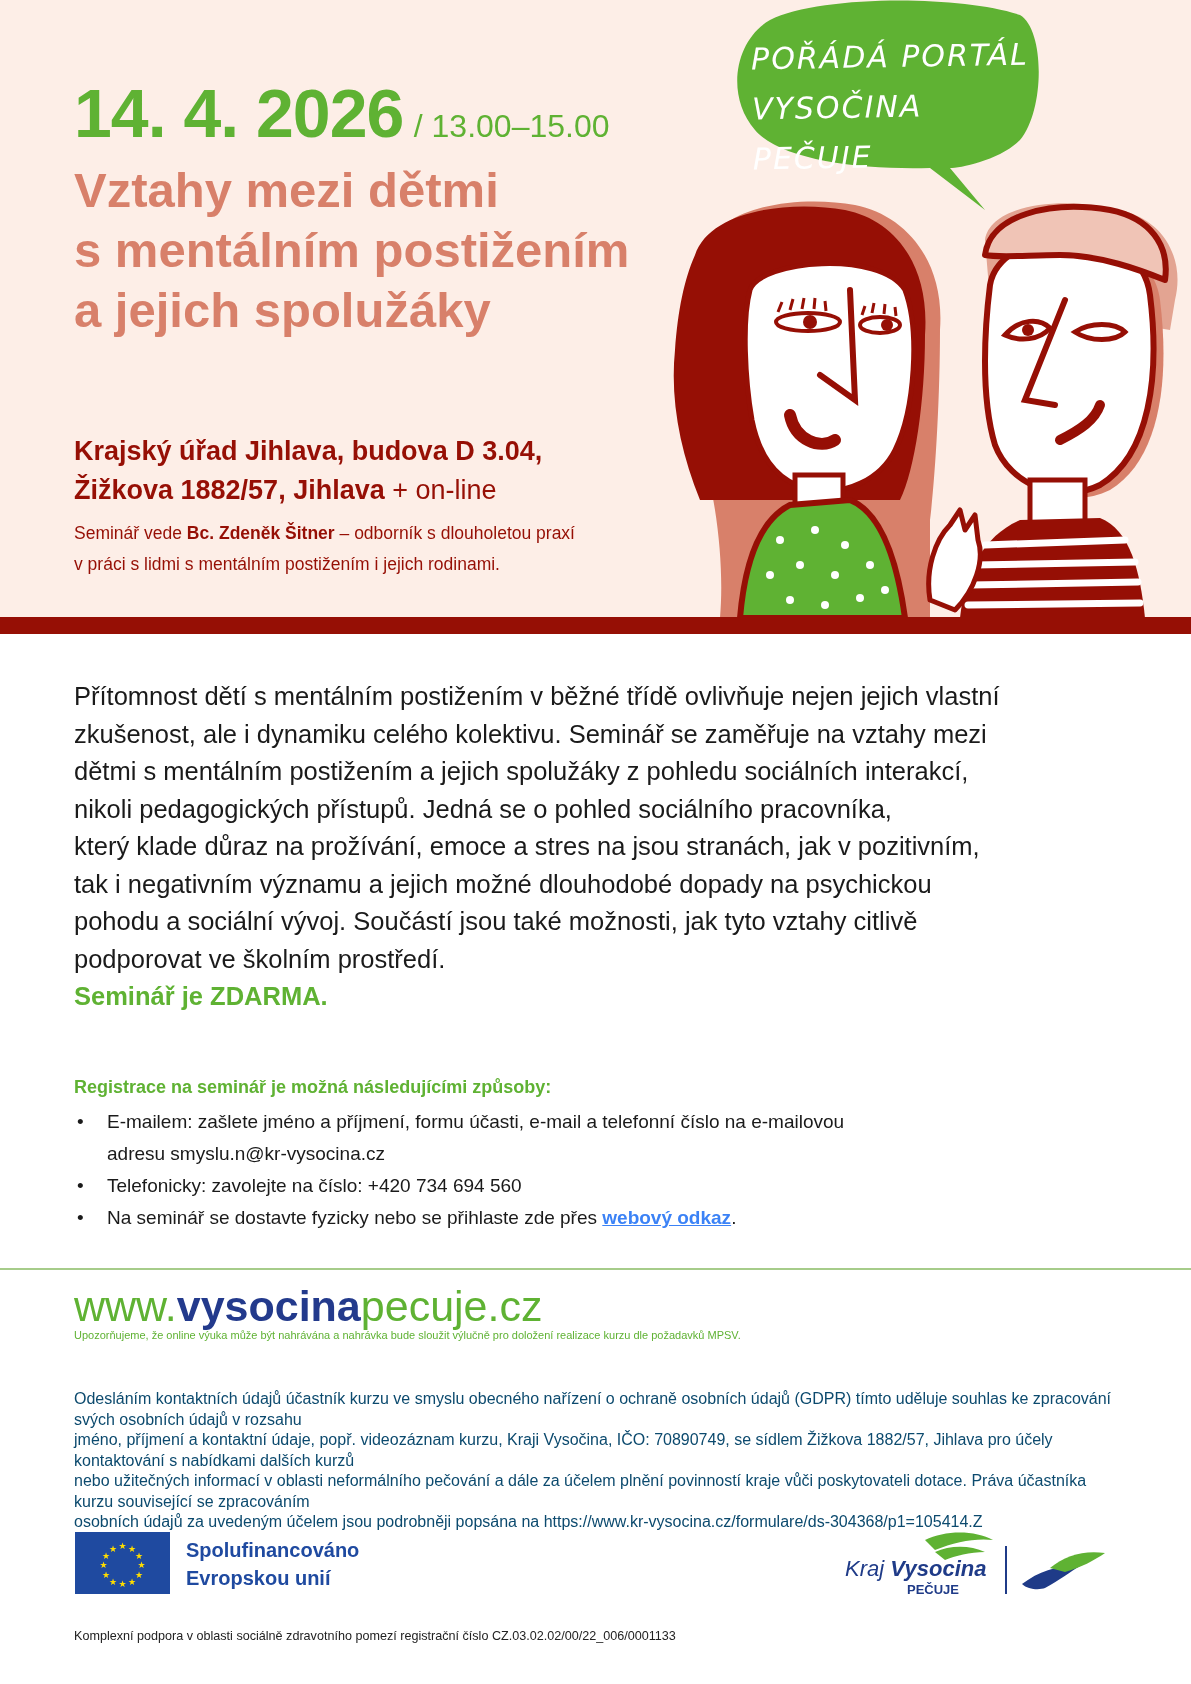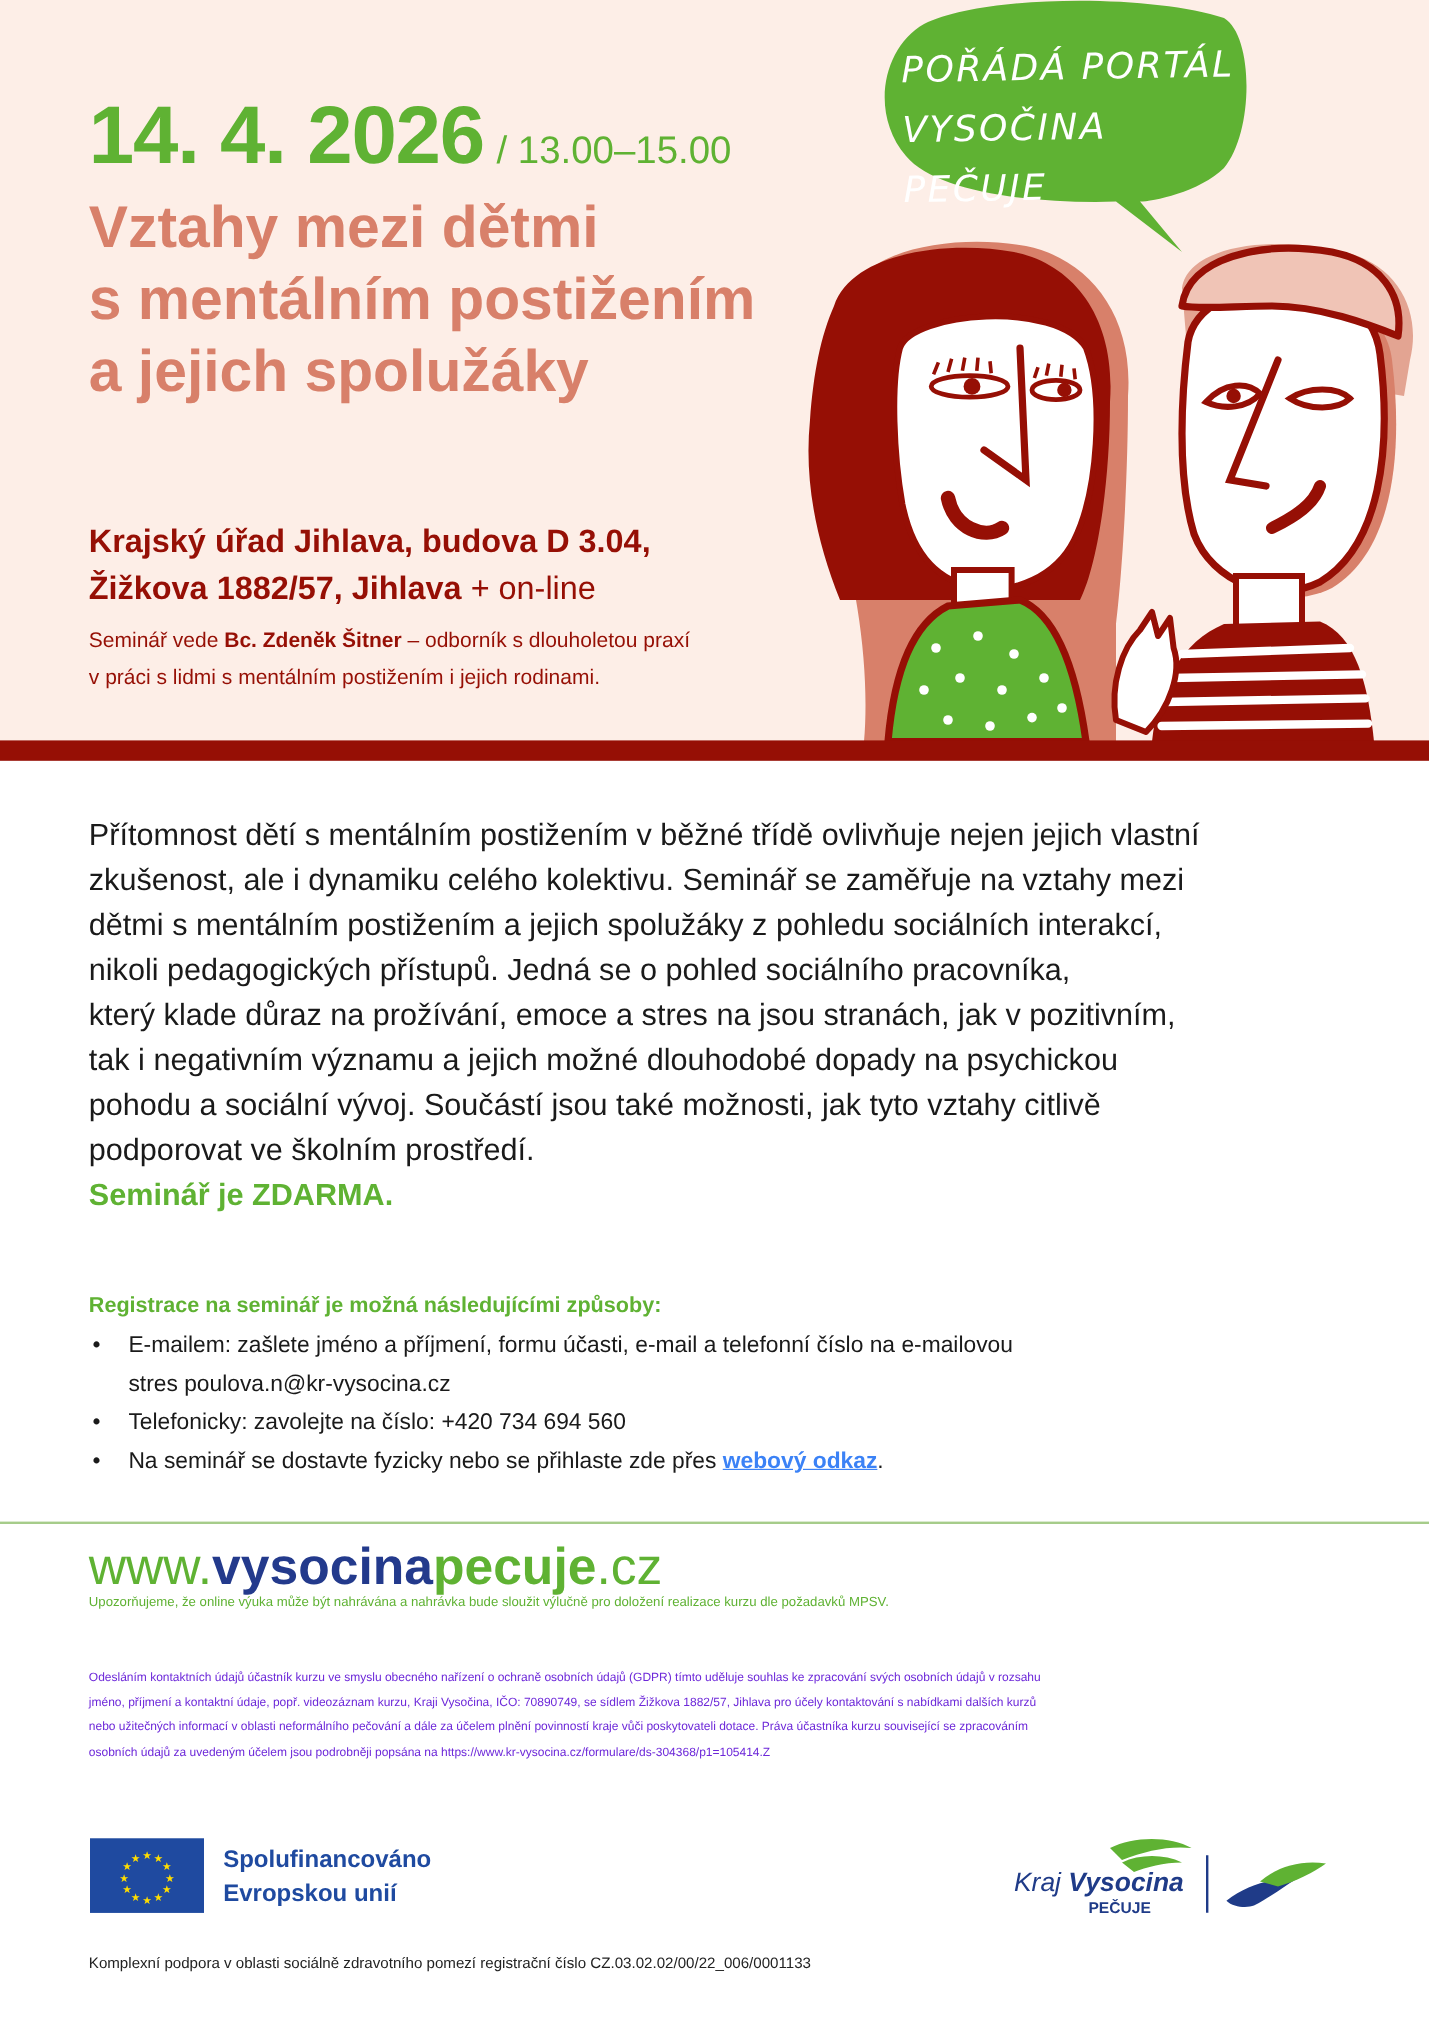--- a/index.html
+++ b/index.html
@@ -33,25 +33,25 @@
   .reg ul { list-style: none; margin-top: 6px; }
   .reg li { position: relative; padding-left: 33px; color: #1a1a1a; font-size: 19px; line-height: 32px; }
   .reg li .bullet { position: absolute; left: 3px; top: 0; }
   .reg a { color: #3b82f6; font-weight: bold; text-decoration: underline; }
 
   .green-line { position: absolute; left: 0; top: 1268px; width: 1191px; height: 2px; background: #a6cc8a; }
 
   .web { position: absolute; left: 74px; top: 1282px; font-size: 43px; white-space: nowrap; }
   .web .w1 { color: #5fb233; }
   .web .w2 { color: #233a8c; font-weight: bold; }
-  .web .w3 { color: #5fb233; font-weight: bold; }
+  .web .w3 { color: #5fb233; font-weight: normal; }
   .web .w4 { color: #5fb233; }
 
   .notice { position: absolute; left: 74px; top: 1325px; width: 1050px; color: #5fb233; font-size: 11px; line-height: 20px; }
-  .gdpr { position: absolute; left: 74px; top: 1389px; width: 1050px; color: #6d28d9; font-size: 10px; line-height: 20.5px; }
+  .gdpr { position: absolute; left: 74px; top: 1389px; width: 1050px; color: #0c4a6e; font-size: 16px; line-height: 20.5px; }
 
   .eu-flag { position: absolute; left: 75px; top: 1532px; width: 95px; height: 62px; background: #1f4aa0; }
   .eu-text { position: absolute; left: 186px; top: 1536px; color: #1f4aa0; font-weight: bold; font-size: 20px; line-height: 28px; }
 
   .kv-logo { position: absolute; left: 840px; top: 1530px; width: 280px; height: 70px; }
   .kv-kraj { position: absolute; left: 845px; top: 1556px; color: #1f3b88; font-size: 22px; font-style: italic; white-space: nowrap; }
   .kv-kraj b { font-weight: bold; }
   .kv-pecuje { position: absolute; left: 907px; top: 1582px; color: #1f3b88; font-size: 13px; font-weight: bold; }
 
   .footer-reg { position: absolute; left: 74px; top: 1629px; color: #222; font-size: 12.6px; }
@@ -165,21 +165,21 @@
   <div>podporovat ve školním prostředí.</div>
   <div class="free">Seminář je ZDARMA.</div>
 </div>
 
 <div class="reg">
   <div class="reg-head">Registrace na seminář je možná následujícími způsoby:</div>
   <ul>
     <li>
       <span class="bullet">•</span>
       <div>E-mailem: zašlete jméno a příjmení, formu účasti, e-mail a telefonní číslo na e-mailovou</div>
-      <div>stres poulova.n@kr-vysocina.cz</div>
+      <div>adresu smyslu.n@kr-vysocina.cz</div>
     </li>
     <li>
       <span class="bullet">•</span>
       <span>Telefonicky: zavolejte na číslo: +420 734 694 560</span>
     </li>
     <li>
       <span class="bullet">•</span>
       <span>Na seminář se dostavte fyzicky nebo se přihlaste zde přes </span><a>webový odkaz</a><span>.</span>
     </li>
   </ul>

